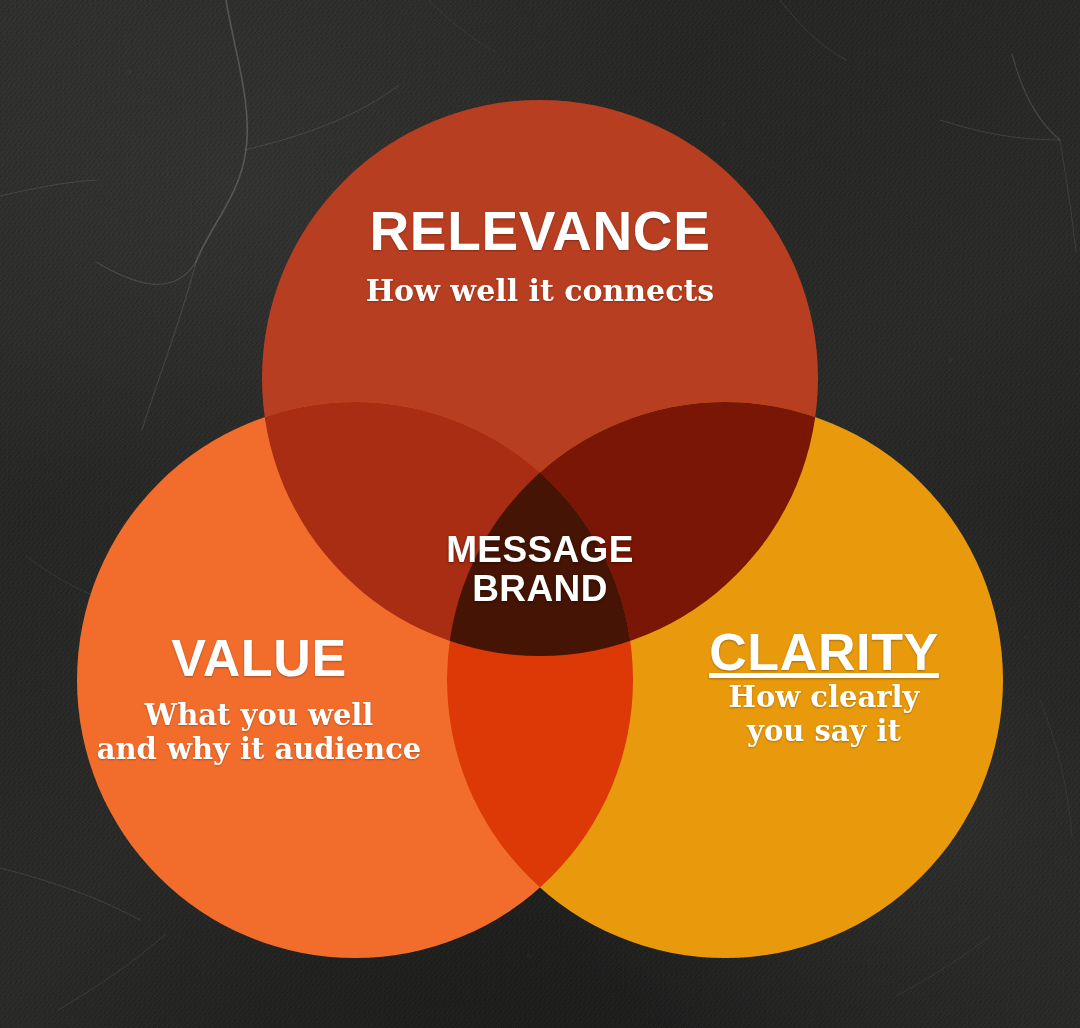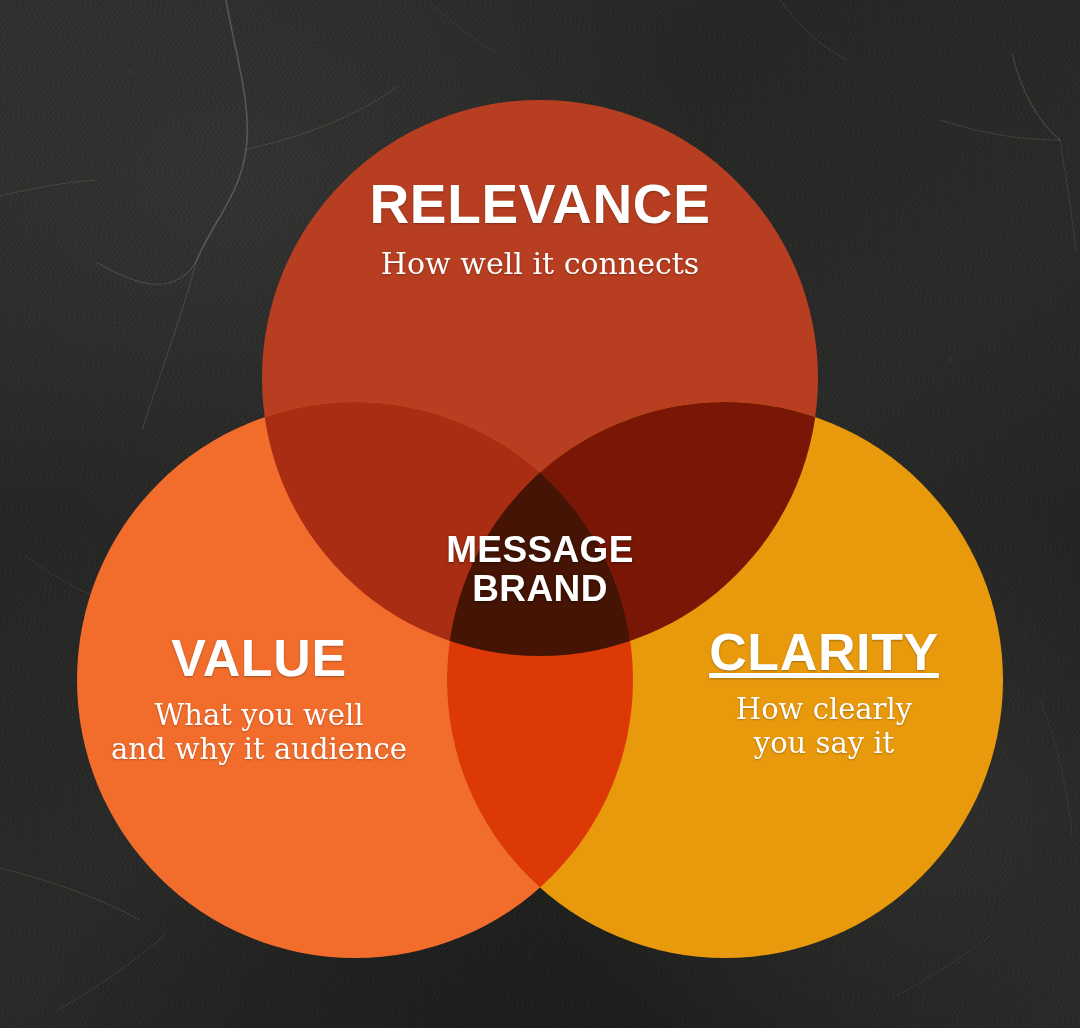--- a/index.html
+++ b/index.html
@@ -63,37 +63,37 @@
   }
   .lbl-title {
     font-family: "Liberation Sans", sans-serif;
     font-weight: 700;
     letter-spacing: .012em;
     line-height: 1;
     text-shadow: 0 1px 2px rgba(0,0,0,.30);
   }
   .lbl-sub {
     font-family: "DejaVu Serif", serif;
-    font-weight: 400;
+    font-weight: 700;
     line-height: 1.18;
     text-shadow: 0 1px 2px rgba(0,0,0,.26);
     text-align: center;
   }
 
-  #lab-relevance { left: 240px; top: 177px; width: 600px; }
+  #lab-relevance { left: 240px; top: 204px; width: 600px; }
   #lab-relevance .lbl-title { font-size: 55px; }
   #lab-relevance .lbl-sub   { font-size: 30px; margin-top: 14px; }
 
   #lab-value { left: 58px; top: 612px; width: 402px; margin-top: 20px; }
   #lab-value .lbl-title { font-size: 52px; }
   #lab-value .lbl-sub   { font-size: 29px; margin-top: 14px; }
 
   #lab-clarity { left: 630px; top: 626px; width: 388px; }
   #lab-clarity .lbl-title { font-size: 52px; text-decoration: underline; }
-  #lab-clarity .lbl-sub   { font-size: 29px; margin-top: 14px; }
+  #lab-clarity .lbl-sub   { font-size: 29px; margin-top: 2px; }
 
   #lab-core { left: 400px; top: 530px; width: 280px; }
   #lab-core .lbl-title {
     font-size: 37px;
     line-height: 1.06;
     letter-spacing: .01em;
     text-shadow: 0 1px 3px rgba(0,0,0,.45);
   }
 
   .sub-line { display: block; }

